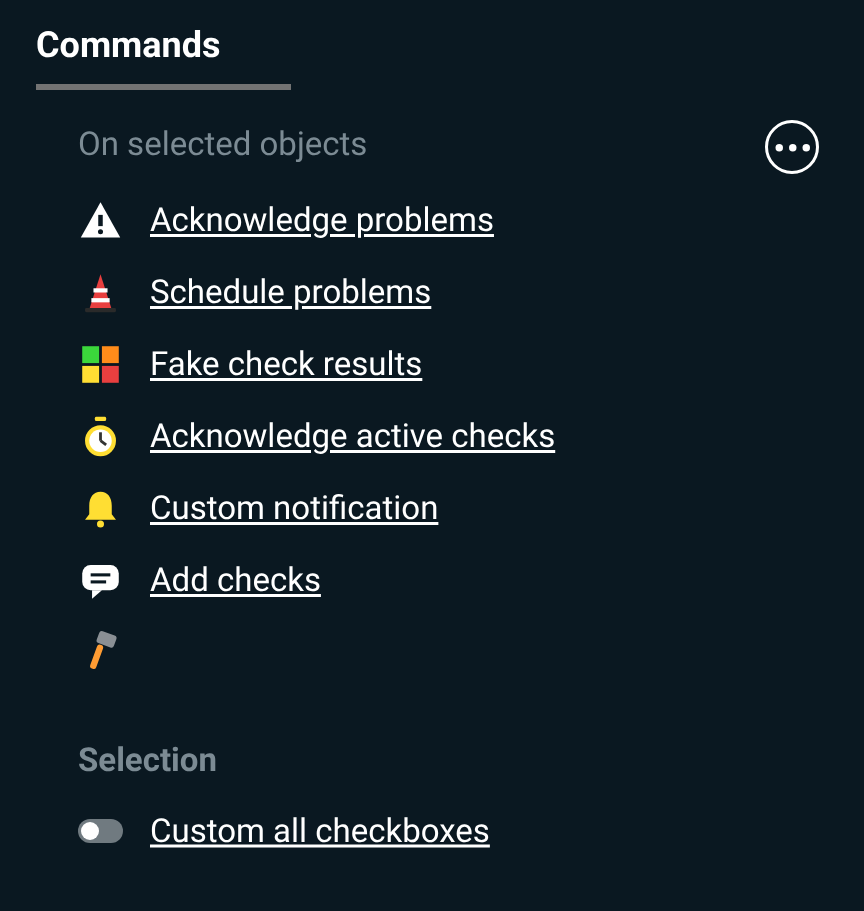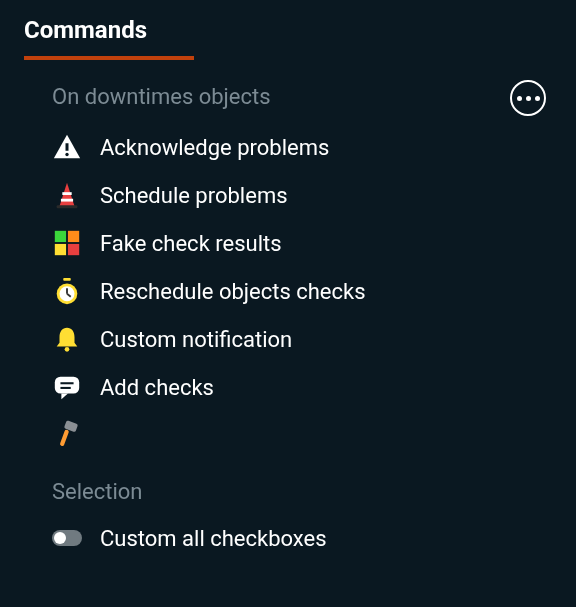--- a/index.html
+++ b/index.html
@@ -17,37 +17,38 @@
     }
     .tab-bar {
       padding: 16px 24px 0 24px;
     }
     .tab {
       display: inline-block;
       font-size: 24px;
       font-weight: 700;
       color: #fff;
       padding-bottom: 12px;
-      border-bottom: 4px solid #c2410c;
+      border-bottom: 4px solid #737373;
       min-width: 170px;
       text-align: left;
     }
     .panel {
       padding: 24px 20px 0 52px;
       position: relative;
     }
     .section-header {
       font-size: 22px;
       color: #7c8b94;
       margin-bottom: 14px;
       font-weight: 400;
     }
     .section-header.second {
-      margin-top: 20px;
+      margin-top: 36px;
       margin-bottom: 10px;
+      font-weight: bold;
     }
     .more-btn {
       position: absolute;
       top: 20px;
       right: 30px;
       width: 36px;
       height: 36px;
       border-radius: 50%;
       border: 2.5px solid #fff;
       display: flex;
@@ -61,20 +62,21 @@
       height: 5px;
       background: #fff;
       border-radius: 50%;
     }
     .row {
       display: flex;
       align-items: center;
       height: 48px;
       gap: 18px;
       cursor: pointer;
+      text-decoration: underline;
     }
     .icon {
       width: 30px;
       height: 30px;
       display: inline-block;
       flex-shrink: 0;
     }
     .label {
       font-size: 22px;
       font-weight: 400;
@@ -107,21 +109,21 @@
   <div class="tab">Commands</div>
 </div>
 
 <div class="panel">
   <div class="more-btn">
     <span></span>
       <span></span>
       <span></span>
   </div>
 
-  <div class="section-header">On downtimes objects</div>
+  <div class="section-header">On selected objects</div>
 
   <div class="row">
     <span class="icon">
       <svg viewBox="0 0 32 32">
           <path d="M16 3 L30 28 L2 28 Z" fill="#fff"></path>
           <rect x="14.4" y="12" width="3.2" height="8" fill="#0a1821"></rect>
           <circle cx="16" cy="24" r="1.8" fill="#0a1821"></circle>
         </svg>
     </span>
     <span class="label">Acknowledge problems</span>
@@ -154,21 +156,21 @@
   <div class="row">
     <span class="icon">
       <svg viewBox="0 0 32 32">
           <rect x="12" y="2" width="8" height="3" rx="1" fill="#ffde33"></rect>
           <circle cx="16" cy="19" r="11" fill="#ffde33"></circle>
           <circle cx="16" cy="19" r="8" fill="#fff"></circle>
           <line x1="16" y1="19" x2="16" y2="13" stroke="#333" stroke-width="2"></line>
           <line x1="16" y1="19" x2="20" y2="22" stroke="#333" stroke-width="2"></line>
         </svg>
     </span>
-    <span class="label">Reschedule objects checks</span>
+    <span class="label">Acknowledge active checks</span>
   </div>
 
   <div class="row">
     <span class="icon">
       <svg viewBox="0 0 32 32">
           <path d="M16 4 C11 4 8 8 8 14 L8 20 L5 24 L27 24 L24 20 L24 14 C24 8 21 4 16 4 Z" fill="#ffde33"></path>
           <circle cx="16" cy="27" r="2.5" fill="#ffde33"></circle>
         </svg>
     </span>
     <span class="label">Custom notification</span>

